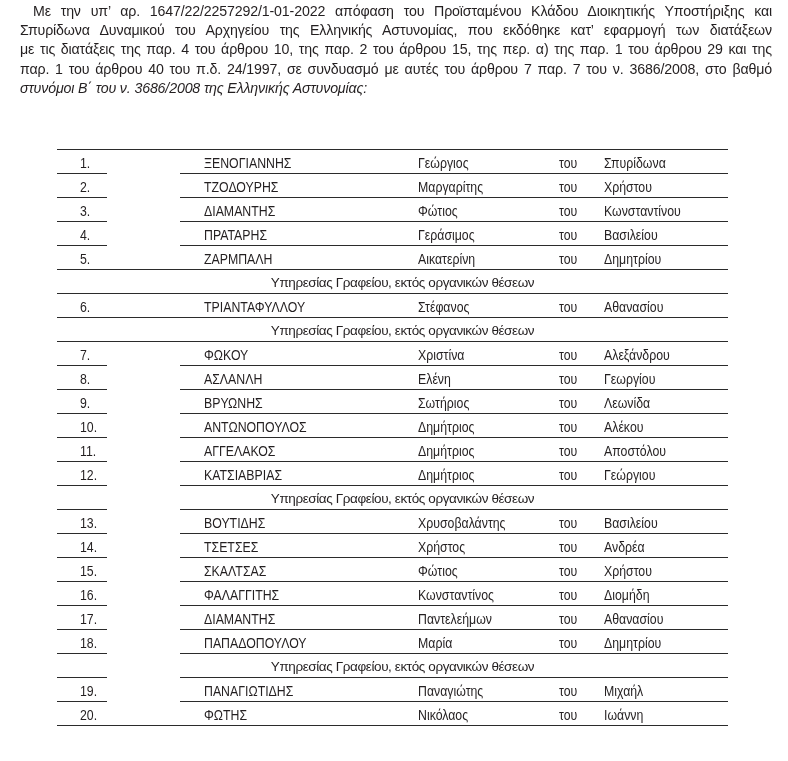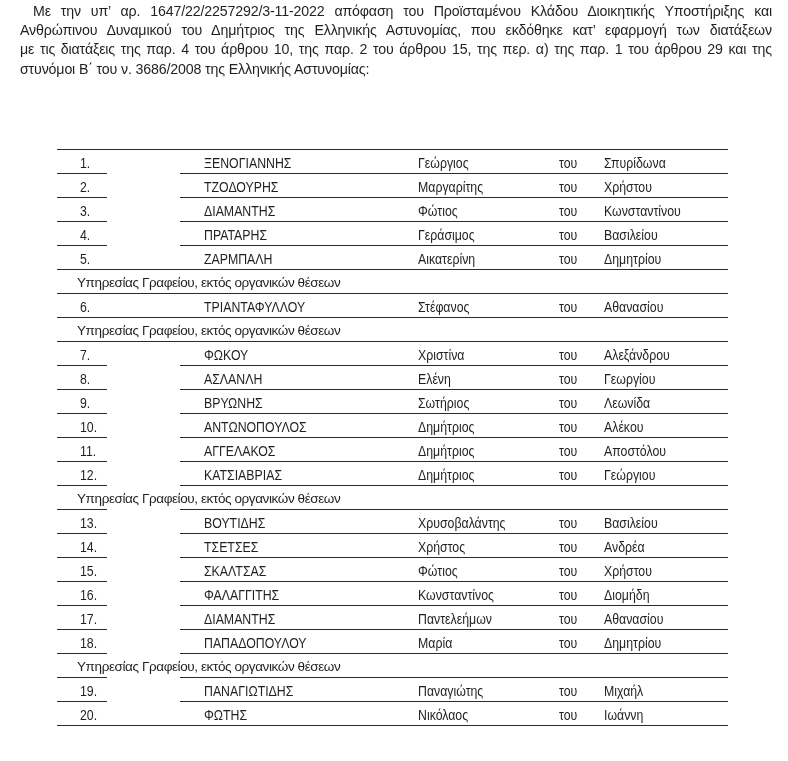--- a/index.html
+++ b/index.html
@@ -8,21 +8,21 @@
     font-family: "Liberation Sans", sans-serif; color: #231f20;
   }
   .intro {
     position: absolute; left: 20px; top: 2px; width: 752px;
     font-size: 14.2px; line-height: 19.2px;
     text-align: justify; text-indent: 13px;
     letter-spacing: -0.15px;
   }
   .intro span.line { display: block; text-align: justify; text-align-last: justify; text-indent: 0; }
   .intro span.line.first { padding-left: 13px; }
-  .intro span.line.last { text-align-last: left; }
+  .intro span.line.last { text-align-last: left; font-style: italic; }
   .table {
     position: absolute; left: 57px; top: 149px; width: 671px;
     border-top: 1.3px solid #2b2b2b;
     font-family: "Liberation Sans", sans-serif;
   }
   .row {
     position: relative; height: 24px;
     font-size: 14px; line-height: 24px;
   }
   .row .bl, .row .br {
@@ -30,29 +30,30 @@
   }
   .row .bl { left: 0; width: 50px; }
   .row .br { left: 123px; right: 0; }
   .row.full .bfull { position: absolute; left: 0; right: 0; bottom: 0; border-bottom: 1.3px solid #2b2b2b; }
   .c { position: absolute; top: 1px; white-space: nowrap; transform: scaleX(0.88); transform-origin: left center; }
   .num { left: 23px; }
   .surname { left: 147px; }
   .given { left: 361px; }
   .tou { left: 502px; }
   .father { left: 547px; }
-  .note { left: 0; right: 0; text-align: left; transform: none; font-size: 13.5px; letter-spacing: -0.4px; padding-left: 20px; }
+  .note { left: 0; right: 0; text-align: center; transform: none; font-size: 13.5px; letter-spacing: -0.4px; padding-left: 20px; }
 </style>
 </head>
 <body>
 
 <div class="intro">
-  <span class="line first">Με την υπ’ αρ. 1647/22/2257292/3-11-2022 απόφαση του Προϊσταμένου Κλάδου Διοικητικής Υποστήριξης και</span>
-  <span class="line">Ανθρώπινου Δυναμικού του Δημήτριος της Ελληνικής Αστυνομίας, που εκδόθηκε κατ’ εφαρμογή των διατάξεων</span>
+  <span class="line first">Με την υπ’ αρ. 1647/22/2257292/1-01-2022 απόφαση του Προϊσταμένου Κλάδου Διοικητικής Υποστήριξης και</span>
+  <span class="line">Σπυρίδωνα Δυναμικού του Αρχηγείου της Ελληνικής Αστυνομίας, που εκδόθηκε κατ’ εφαρμογή των διατάξεων</span>
   <span class="line">με τις διατάξεις της παρ. 4 του άρθρου 10, της παρ. 2 του άρθρου 15, της περ. α) της παρ. 1 του άρθρου 29 και της</span>
+  <span class="line">παρ. 1 του άρθρου 40 του π.δ. 24/1997, σε συνδυασμό με αυτές του άρθρου 7 παρ. 7 του ν. 3686/2008, στο βαθμό</span>
   <span class="line last">στυνόμοι Β΄ του ν. 3686/2008 της Ελληνικής Αστυνομίας:</span>
 </div>
 
 <div class="table" id="promo-table">
     <div class="row">
       <span class="c num">1.</span>
       <span class="c surname">ΞΕΝΟΓΙΑΝΝΗΣ</span>
       <span class="c given">Γεώργιος</span>
       <span class="c tou">του</span>
       <span class="c father">Σπυρίδωνα</span>

